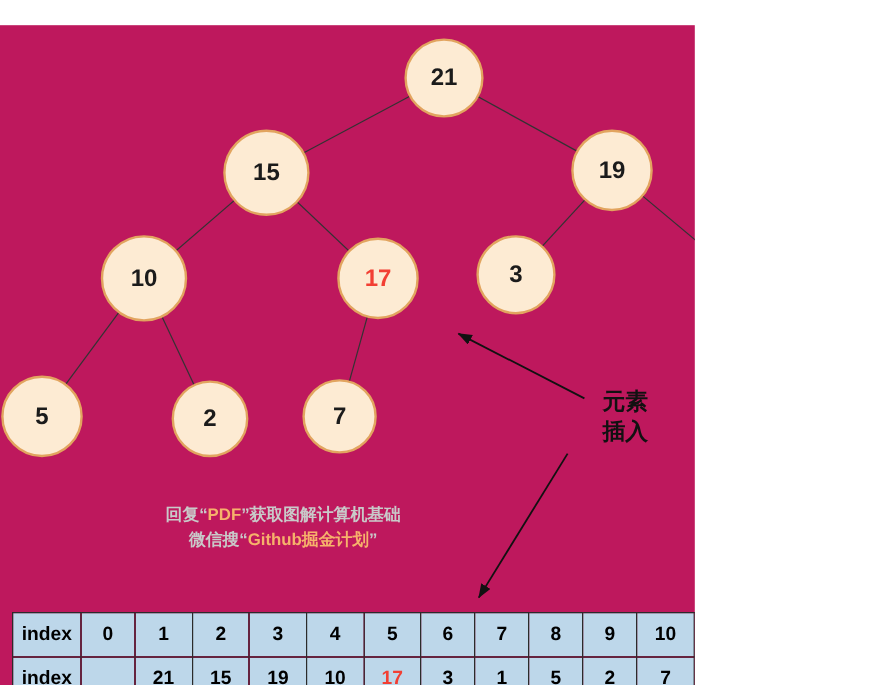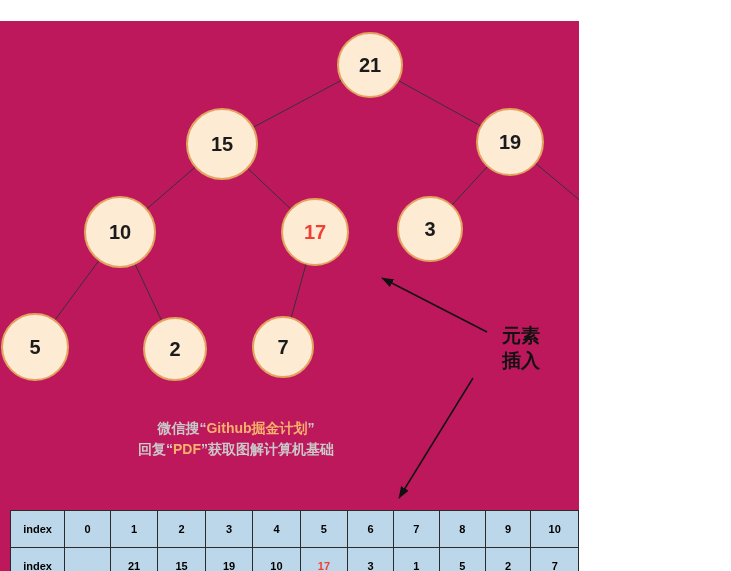--- a/index.html
+++ b/index.html
@@ -26,21 +26,21 @@
     font-size:14px; line-height:21px; color:#C9C9C9; font-weight:bold;
   }
   .wm-orange { color:#F6B26B; }
 
   table.heap-table {
     position:absolute; left:10px; top:489px; border-collapse:collapse;
     table-layout:fixed;
   }
   table.heap-table td {
     border:1px solid #2b2b2b; background:#BDD7EA; height:36px; width:59px;
-    text-align:center; font-weight:bold; font-size:11px; color:#000; padding:0;
+    text-align:center; font-weight:bold; font-size:16px; color:#000; padding:0;
     overflow:hidden;
   }
   table.heap-table td.head { width:62px; }
   table.heap-table td.red { color:#F23F33; }
 </style>
 </head>
 <body>
 
 <div class="stage">
 
@@ -99,22 +99,22 @@
   <div class="node" style="left:252px; top:295px; width:62px; height:62px;">
     <span>7</span>
   </div>
 
   <div class="annotation">
     <div>元素</div>
     <div>插入</div>
   </div>
 
   <div class="watermark">
+    <div><span>回复“</span><span class="wm-orange">PDF</span><span>”获取图解计算机基础</span></div>
     <div><span>微信搜“</span><span class="wm-orange">Github掘金计划</span><span>”</span></div>
-    <div><span>回复“</span><span class="wm-orange">PDF</span><span>”获取图解计算机基础</span></div>
   </div>
 
   <table class="heap-table">
     <tbody>
         <tr>
       <td class="head">index</td>
       <td>0</td>
       <td>1</td>
       <td>2</td>
       <td>3</td>

